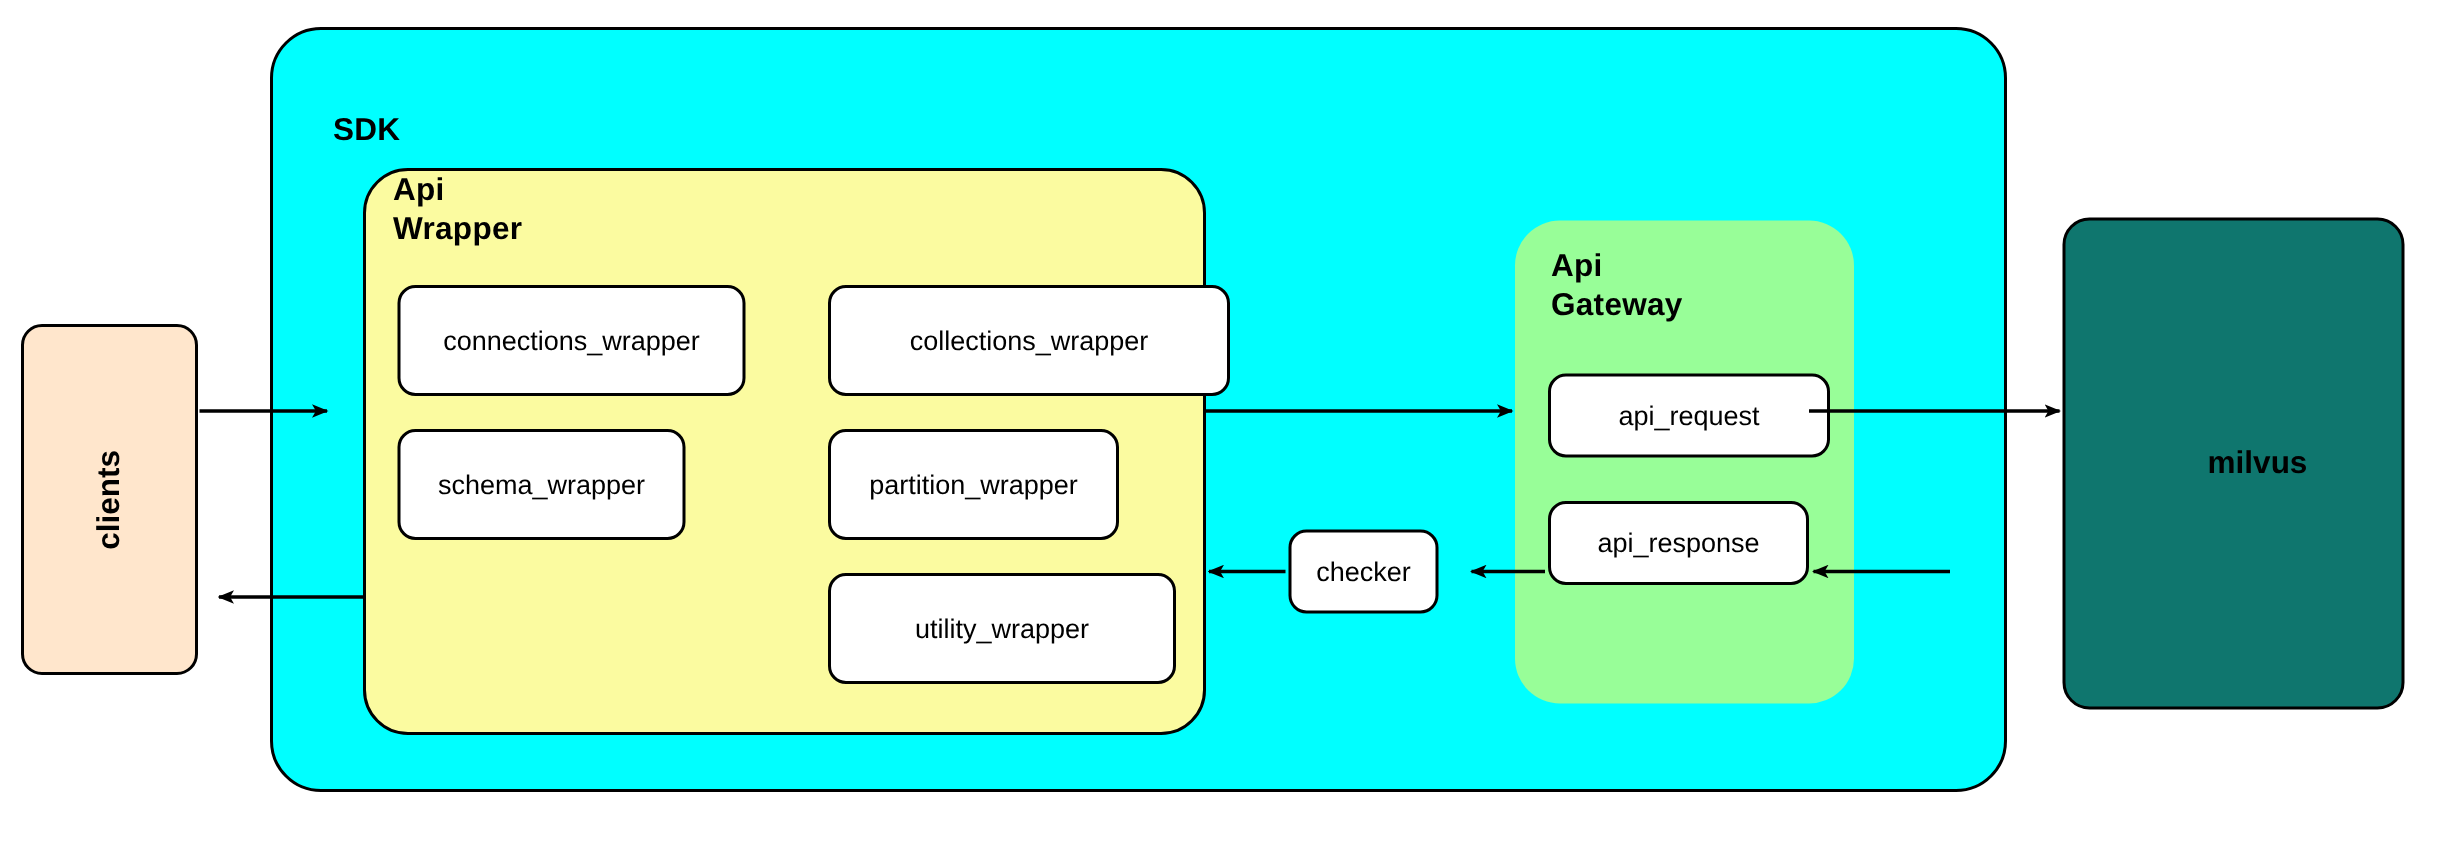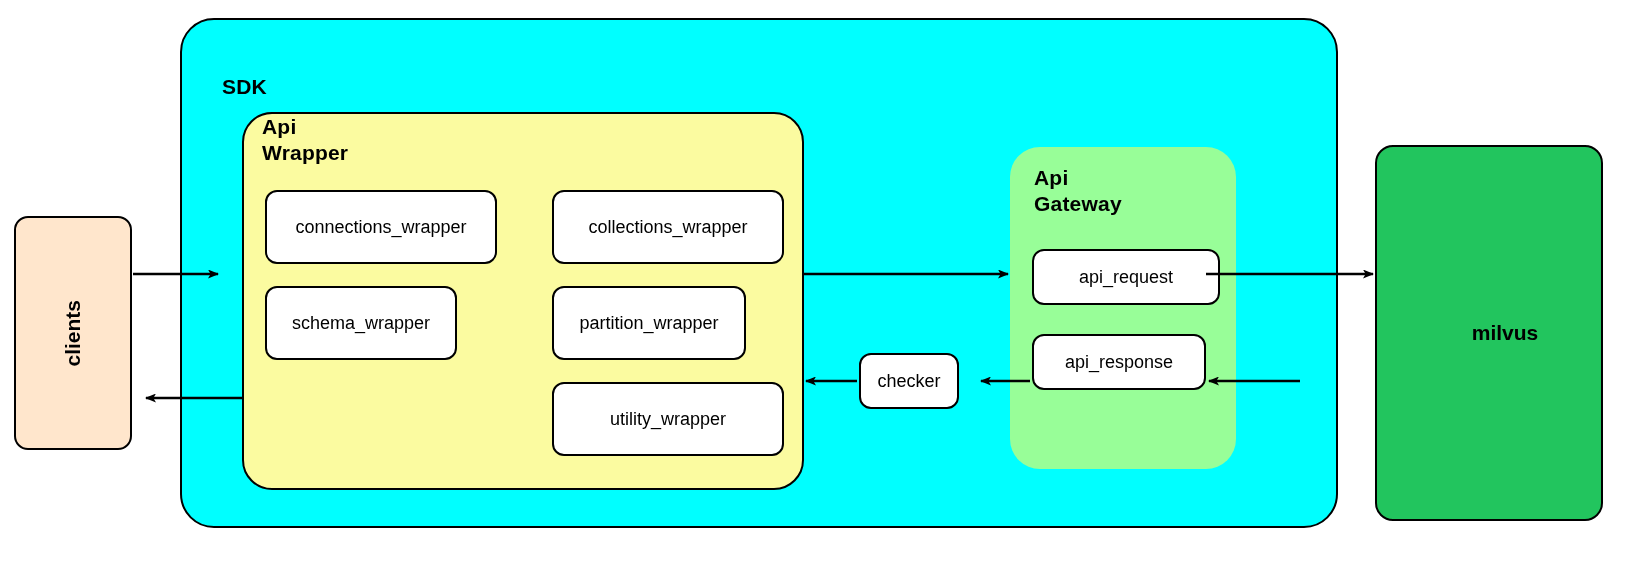--- a/index.html
+++ b/index.html
@@ -98,42 +98,42 @@
   <div class="block" id="api-wrapper-box" style="left:242px; top:112px; width:562px; height:378px; background:#fbfba0; border-radius:30px;"></div>
 
   <div class="group-title" id="api-wrapper-title" style="left:262px; top:114px;">Api
 Wrapper</div>
 
   <div class="node" style="left:265px; top:190px; width:232px; height:74px;">connections_wrapper</div>
 
   <div class="node" style="left:265px; top:286px; width:192px; height:74px;">schema_wrapper</div>
 
 
-  <div class="node" style="left:552px; top:190px; width:232px; height:74px;">collections_wrapper</div>
+  <div class="node" style="left:552px; top:190px; width:268px; height:74px;">collections_wrapper</div>
 
   <div class="node" style="left:552px; top:286px; width:194px; height:74px;">partition_wrapper</div>
 
   <div class="node" style="left:552px; top:382px; width:232px; height:74px;">utility_wrapper</div>
 
   <div class="node" style="left:859px; top:353px; width:100px; height:56px;">checker</div>
 
   <div class="block no-stroke" id="api-gateway-box" style="left:1010px; top:147px; width:226px; height:322px; background:#98fe98; border-radius:30px;"></div>
 
   <div class="group-title" id="api-gateway-title" style="left:1034px; top:165px;">Api
 Gateway</div>
 
   <div class="node" style="left:1032px; top:249px; width:188px; height:56px;">api_request</div>
 
   <div class="node" style="left:1032px; top:334px; width:174px; height:56px;">api_response</div>
 
   <div class="actor" style="left:14px; top:216px; width:118px; height:234px; background:#ffe6cc;">
     <span class="vertical-label">clients</span>
   </div>
 
-  <div class="actor" style="left:1375px; top:145px; width:228px; height:376px; background:#22c55e; border-radius:18px;padding-left:32px;">
+  <div class="actor" style="left:1375px; top:145px; width:228px; height:328px; background:#0f766e; border-radius:18px;padding-left:32px;">
     <span>milvus</span>
   </div>
 
   <svg id="arrows" viewBox="0 0 1634 574">
     <defs>
       <marker id="arrowR" markerWidth="11" markerHeight="9" refX="10" refY="4.5" orient="auto" markerUnits="userSpaceOnUse">
         <path d="M0,0 L11,4.5 L0,9 L2.6,4.5 z" fill="#000000"></path>
       </marker>
       <marker id="arrowL" markerWidth="11" markerHeight="9" refX="10" refY="4.5" orient="auto" markerUnits="userSpaceOnUse">
         <path d="M0,0 L11,4.5 L0,9 L2.6,4.5 z" fill="#000000"></path>

